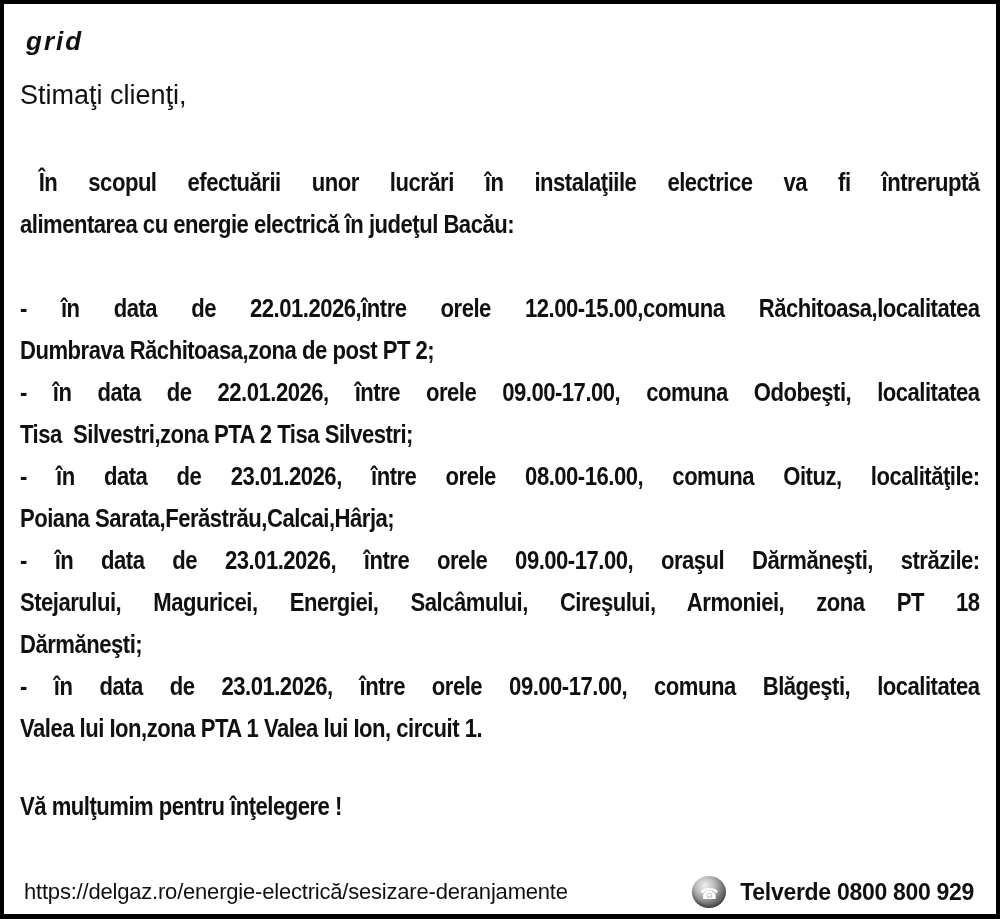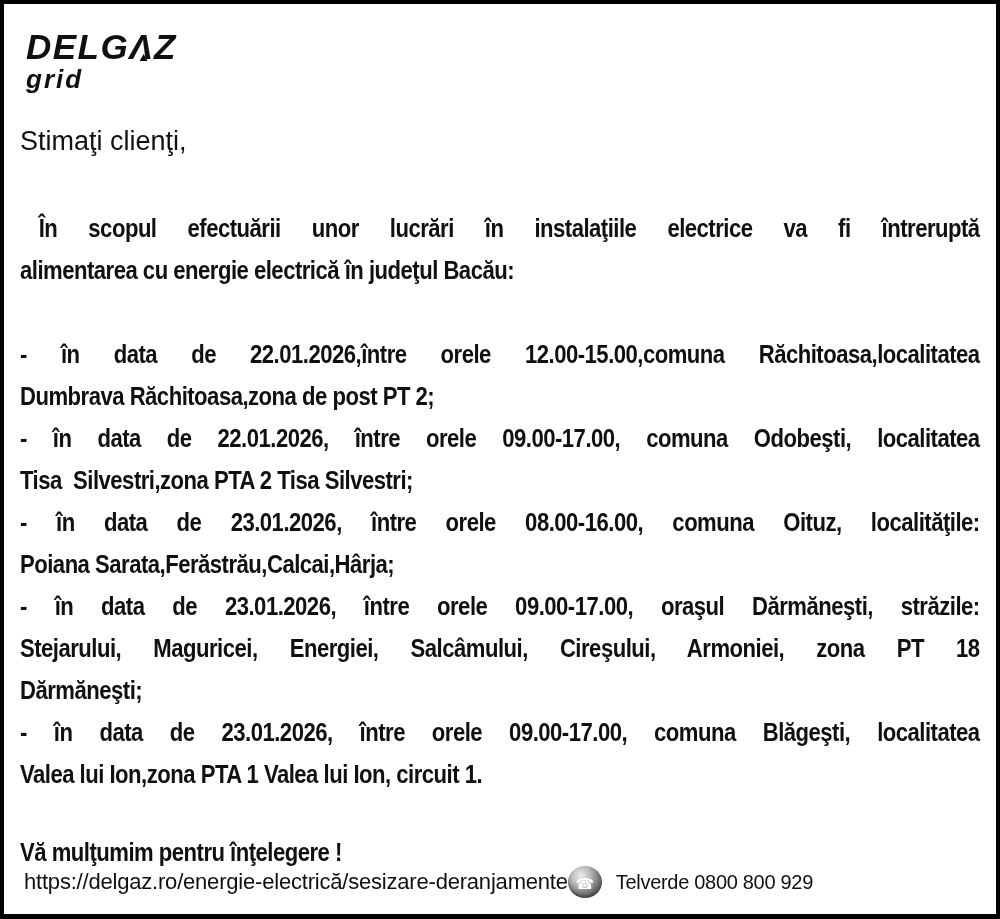--- a/index.html
+++ b/index.html
@@ -31,61 +31,60 @@
     border-right:4px solid transparent;
     border-bottom:7px solid #101010;
   }
   .logo-sub{
     font-style:italic;font-weight:700;
     font-size:26px;line-height:26px;
     letter-spacing:2px;
     width:176px;padding-right:2px;
   }
   
-  .greeting{margin-top:28px;font-size:27px;line-height:42px;}
+  .greeting{margin-top:20px;font-size:27px;line-height:42px;}
   
   .cond{
     width:1129px;                 
     transform:scaleX(0.85);
     transform-origin:0 0;
     margin-top:45px;
     font-size:26px;font-weight:700;
     letter-spacing:-0.6px;
     line-height:42px;
   }
   .bline{margin:0;}
   .just{text-align:justify;text-align-last:justify;}
   .bline:not(.just){white-space:pre-wrap;text-align:left;}
   .indent{text-indent:22px;}
   .bullets{margin-top:42px;}
   .thanks{margin-top:36px;}
   
   .footer{
-    position:absolute;left:20px;right:22px;bottom:16px;
-    display:flex;align-items:center;
+    position:absolute;left:20px;right:22px;bottom:6px;
+    display:flex;align-items:center;justify-content:space-between;
   }
   .url{font-size:22px;letter-spacing:-0.2px;font-weight:400;}
   .phone{display:flex;align-items:center;gap:14px;}
   .phone-icon{
     width:34px;height:32px;border-radius:50%;
     background:radial-gradient(circle at 38% 30%,#ededed 0%,#bdbdbd 30%,#6f6f6f 62%,#3c3c3c 100%);
     box-shadow:inset 0 -2px 3px rgba(0,0,0,.35);
     display:flex;align-items:center;justify-content:center;
     flex:0 0 auto;
   }
   .phone-glyph{color:#fff;font-size:15px;line-height:1;transform:translateY(1px);}
-  .phone-label{font-size:20px;letter-spacing:-0.3px;font-weight:400;}
+  .phone-label{font-size:23px;letter-spacing:-0.3px;font-weight:700;}
 </style>
 </head>
 <body>
 
 <div class="page">
 
   <div class="logo">
-    <div class="logo-main"><span>DELG</span><span class="logo-a"><span>Λ</span><i class="tri"></i></span><span>Z</span></div>
     <div class="logo-sub">grid</div>
   </div>
 
   <div class="greeting">Stimaţi clienţi,</div>
 
   <div class="cond">
     <p class="bline just indent">În scopul efectuării unor lucrări în instalaţiile electrice va fi întreruptă</p>
     <p class="bline">alimentarea cu energie electrică în judeţul Bacău:</p>
 
     <div class="bullets">

